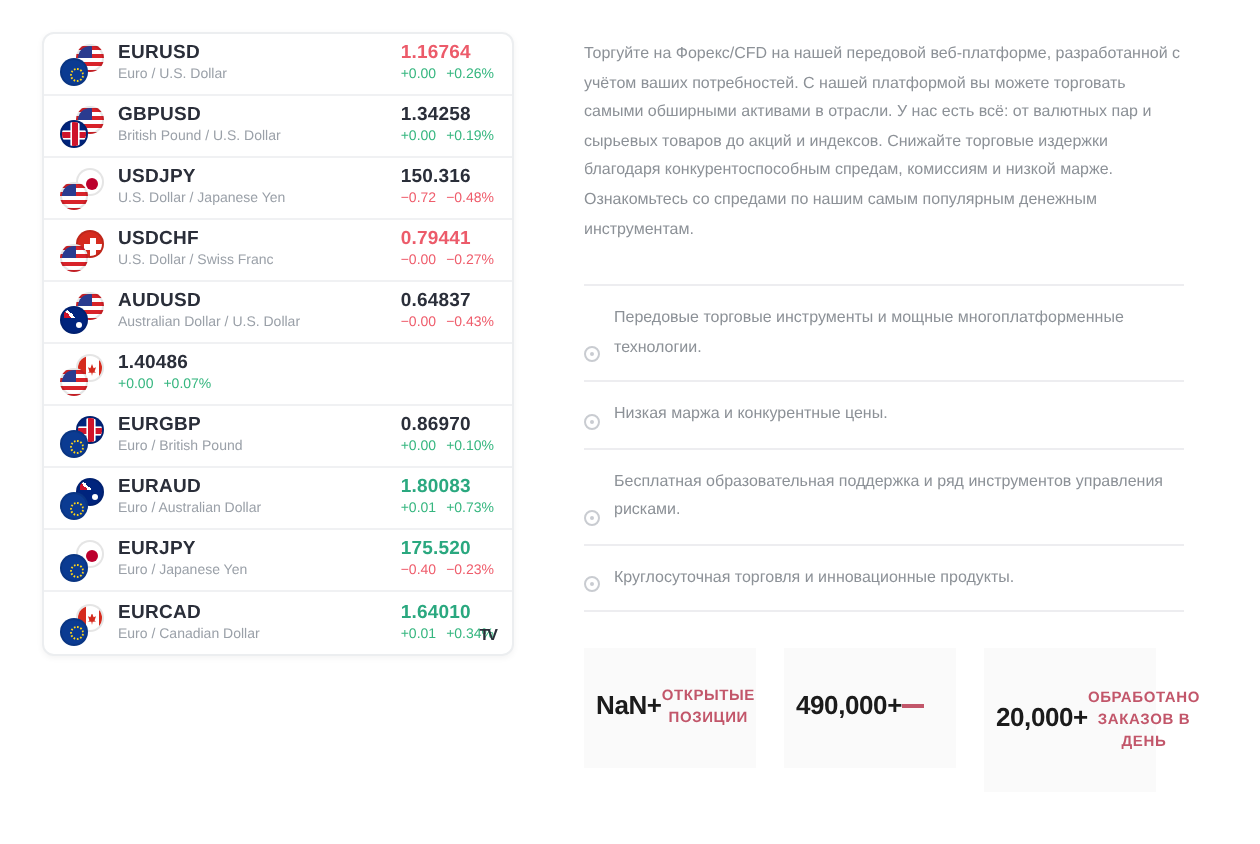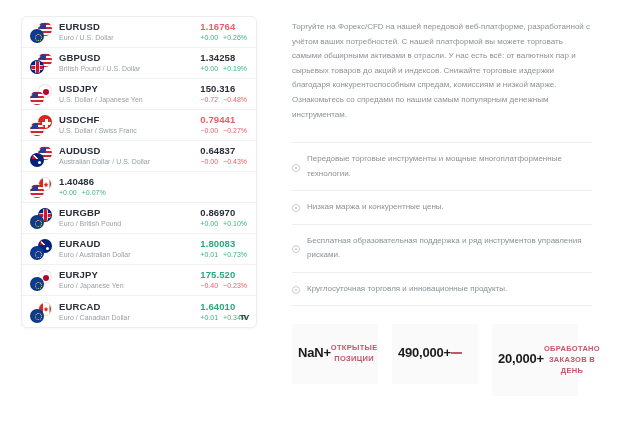--- a/index.html
+++ b/index.html
@@ -89,21 +89,21 @@
     font-size:15.5px;line-height:20px;font-weight:700;color:#1b1b1b;
     margin:0 0 13px 0;letter-spacing:-0.1px;
   }
   .body-copy{
     font-size:8px;line-height:14.6px;color:#8c9197;margin:0;
     text-align:left;
   }
 
   .feature-list{margin:20px 0 0 0;padding:0;list-style:none;}
   .feature-item{
-    display:flex;align-items:center;gap:7px;
+    display:flex;align-items:flex-end;gap:7px;
     padding:9px 0 9px 0;border-bottom:1px solid #ededf0;
   }
   .feature-item:first-child{border-top:1px solid #ededf0;}
   .bullet-icon{
     flex:0 0 8px;width:8px;height:8px;border-radius:50%;
     border:1px solid #c9ccd1;box-sizing:border-box;margin-top:2px;
     position:relative;
   }
   .bullet-icon::after{
     content:"";position:absolute;left:2px;top:2px;width:2px;height:2px;border-radius:50%;background:#c9ccd1;

